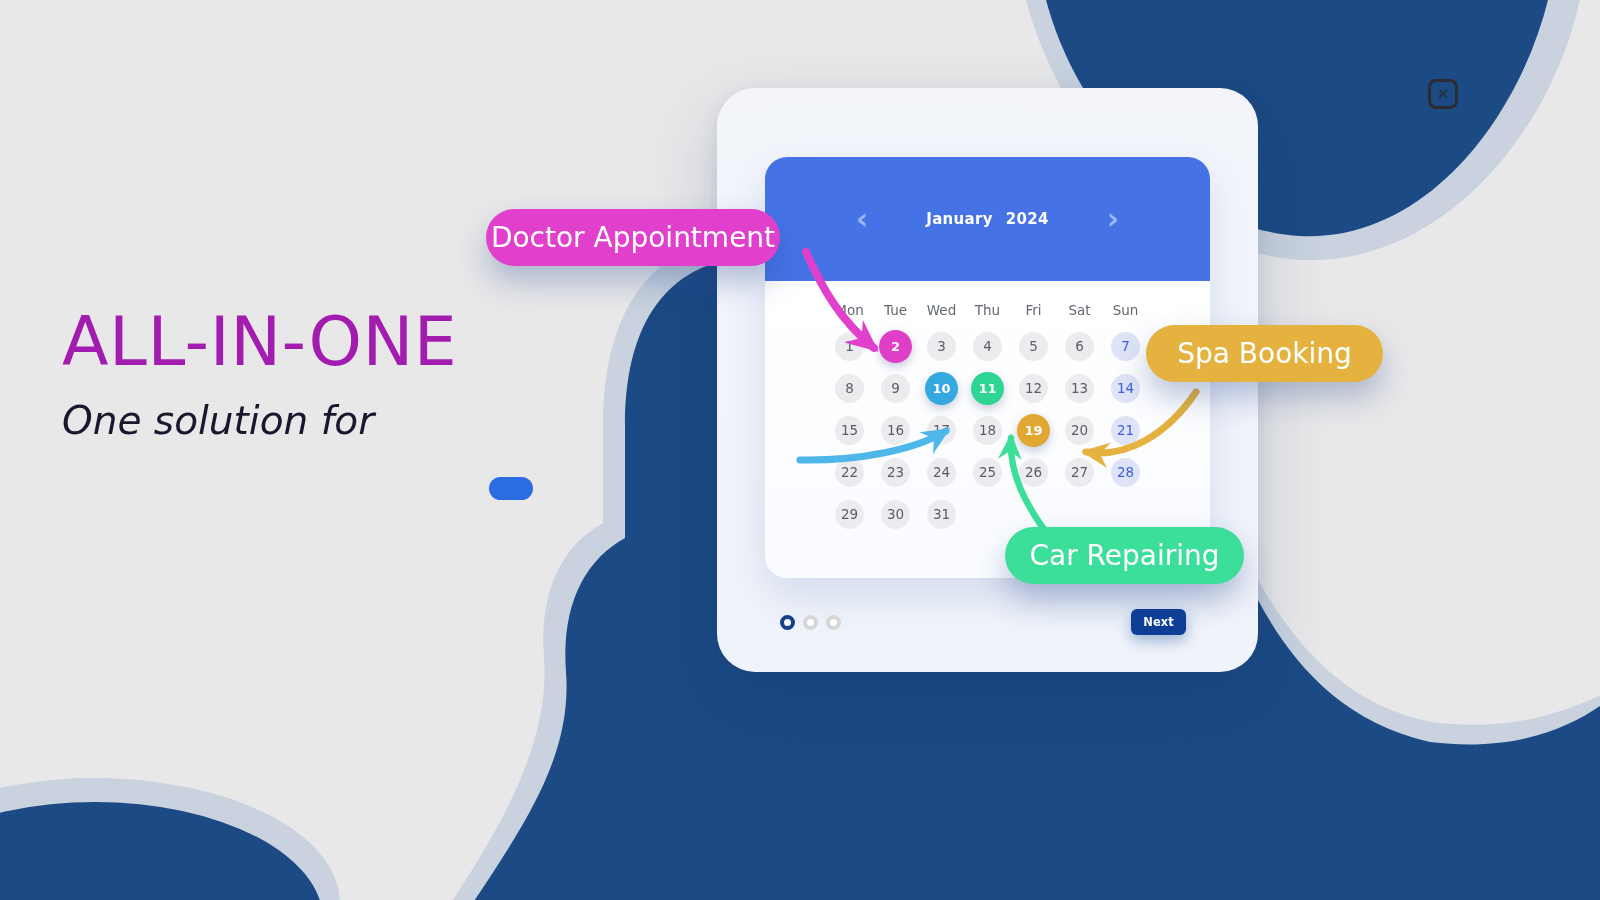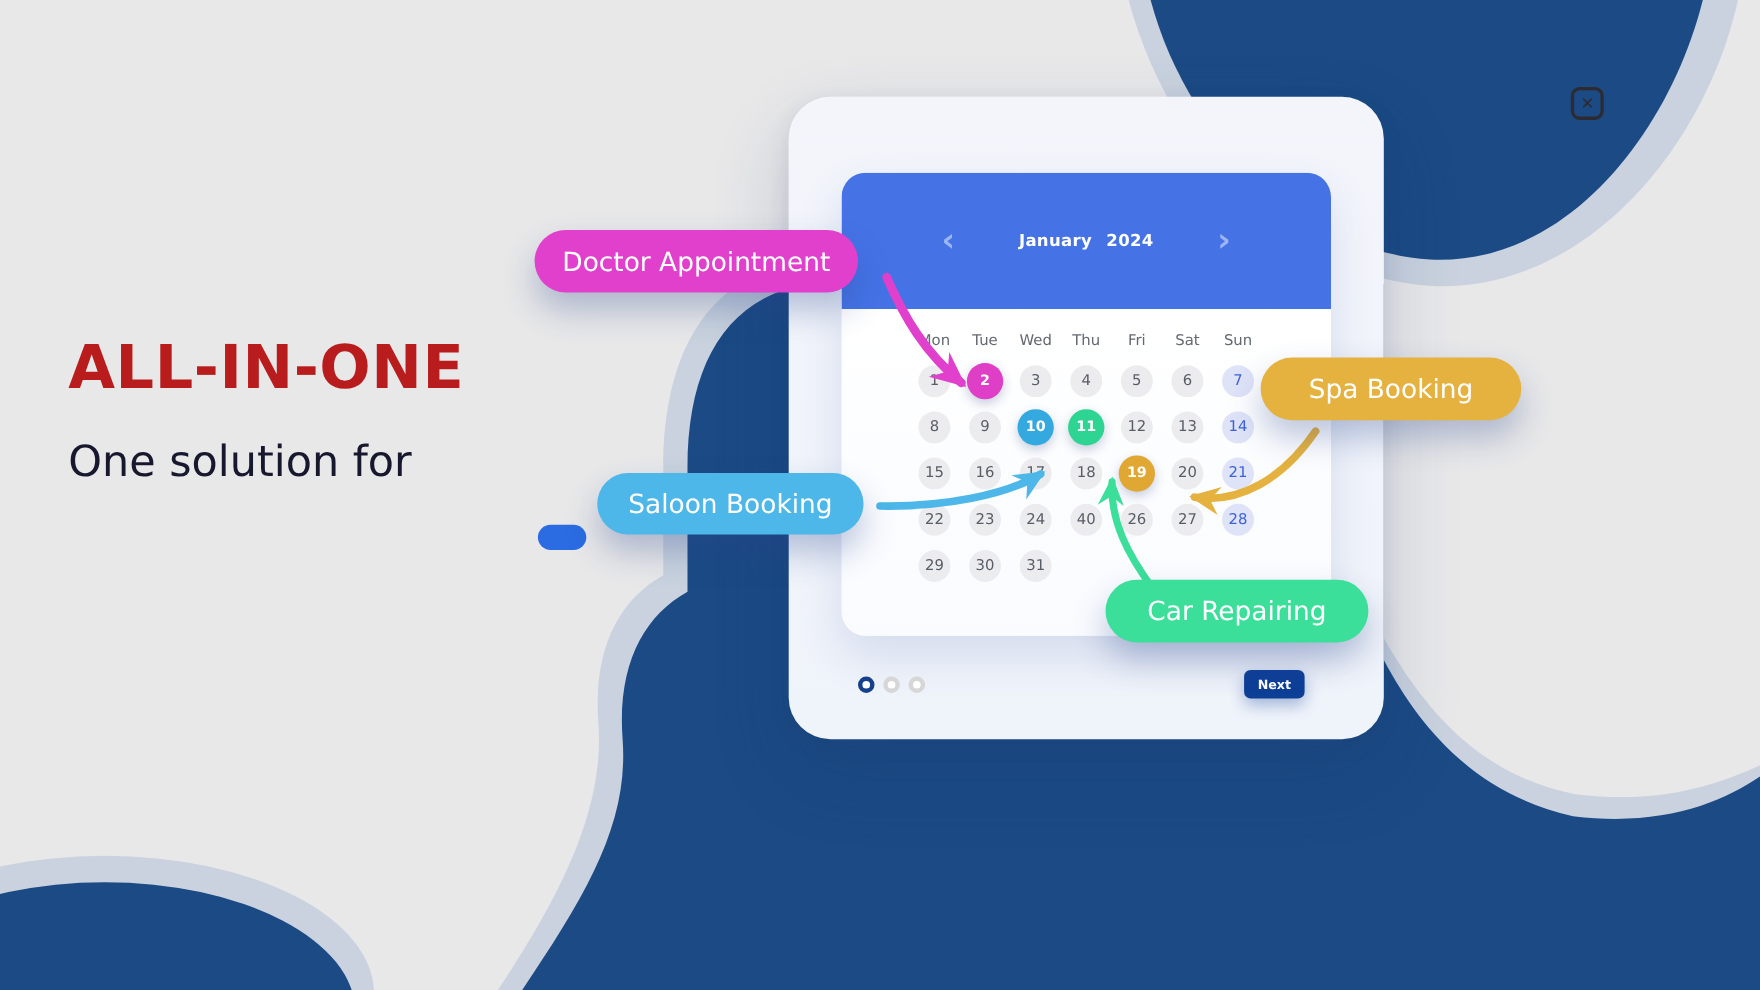--- a/index.html
+++ b/index.html
@@ -4,22 +4,22 @@
 <style>
   html,body{margin:0;padding:0;background:#d8d8d8;}
   .stage{position:relative;width:1600px;height:900px;overflow:hidden;
          background:#e8e8e9;font-family:"DejaVu Sans","Liberation Sans",sans-serif;}
   svg.bg,svg.arrows{position:absolute;left:0;top:0;width:1600px;height:900px;}
   svg.bg{z-index:1;}
   svg.arrows{z-index:3;pointer-events:none;}
 
   
   .headline{position:absolute;left:62px;top:302px;z-index:2;
-            font-size:55px;font-weight:700;letter-spacing:.5px;color:#b91c1c;}
-  .subline{position:absolute;left:62px;z-index:2;font-size:39px;color:#17172e;}
+            font-size:68px;font-weight:400;letter-spacing:.5px;color:#a21caf;}
+  .subline{position:absolute;left:62px;z-index:2;font-size:39px;color:#17172e;font-style:italic;}
   .subline.l1{top:398px;}
   .subline.l2{top:456px;}
   .dash{position:absolute;left:489px;top:477px;width:44px;height:23px;border-radius:12px;z-index:2;}
 
   
   .card{position:absolute;left:717px;top:88px;width:541px;height:584px;z-index:2;
         background:linear-gradient(180deg,#f3f5fb 0%,#eff3fa 100%);border-radius:38px;
         box-shadow:0 30px 70px rgba(30,55,110,.20),0 6px 18px rgba(30,55,110,.10);}
   .card-title{position:absolute;left:0;top:104px;width:100%;text-align:center;
               font-size:27px;font-weight:600;color:#23293a;letter-spacing:.2px;}
@@ -42,21 +42,21 @@
           box-shadow:0 4px 10px rgba(40,60,120,.25);}
   .dots{position:absolute;left:63px;top:527px;display:flex;gap:8px;align-items:center;}
   .dot{width:7px;height:7px;border-radius:50%;background:#fff;border:4px solid #d6d6d7;cursor:pointer;}
   .dot.active{border-color:#15418c;}
   .next-btn{position:absolute;left:414px;top:521px;width:55px;height:26px;border-radius:6px;
             border:none;background:#0e3f97;color:#fff;font-size:11.5px;font-weight:700;
             font-family:inherit;cursor:pointer;box-shadow:0 6px 14px rgba(14,63,151,.35);}
 
   
   .pill{position:absolute;z-index:4;display:flex;align-items:center;justify-content:center;
-        color:#fff;font-size:24px;border-radius:29px;cursor:pointer;
+        color:#fff;font-size:28px;border-radius:29px;cursor:pointer;
         box-shadow:0 16px 30px rgba(40,70,140,.30);}
   .pill.doctor{left:486px;top:209px;width:294px;height:57px;}
   .pill.saloon{left:543px;top:430px;width:242px;height:56px;}
   .pill.spa{left:1146px;top:325px;width:237px;height:57px;}
   .pill.car{left:1005px;top:527px;width:239px;height:57px;}
 
   
   .close-btn{position:absolute;left:1428px;top:79px;width:30px;height:30px;z-index:4;
              border:3px solid #2c2c30;border-radius:8px;background:transparent;cursor:pointer;
              display:flex;align-items:center;justify-content:center;
@@ -171,21 +171,21 @@
             <div class="day-cell">
               <div class="day">22</div>
             </div>
             <div class="day-cell">
               <div class="day">23</div>
             </div>
             <div class="day-cell">
               <div class="day">24</div>
             </div>
             <div class="day-cell">
-              <div class="day">40</div>
+              <div class="day">25</div>
             </div>
             <div class="day-cell">
               <div class="day">26</div>
             </div>
             <div class="day-cell">
               <div class="day">27</div>
             </div>
             <div class="day-cell">
               <div class="day sun">28</div>
             </div>
@@ -225,20 +225,19 @@
         <path d="M0,1 L11,6 L0,11 L3.5,6 Z" fill="#e5b23f"></path>
         </marker>
     </defs>
     <path d="M806,252 C822,288 840,320 874,348" fill="none" stroke="#e040cc" stroke-width="8" stroke-linecap="round" marker-end="url(#head-pink)"></path>
     <path d="M800,460 C858,461 915,450 946,431" fill="none" stroke="#4cb7e8" stroke-width="7" stroke-linecap="round" marker-end="url(#head-blue)"></path>
     <path d="M1048,535 C1026,505 1009,474 1011,438" fill="none" stroke="#3cdf9a" stroke-width="6.5" stroke-linecap="round" marker-end="url(#head-green)"></path>
     <path d="M1196,392 C1166,436 1126,458 1086,452" fill="none" stroke="#e5b23f" stroke-width="7" stroke-linecap="round" marker-end="url(#head-yellow)"></path>
   </svg>
 
   <div class="pill doctor" style="background: rgb(224, 64, 204);">Doctor Appointment</div>
-  <div class="pill saloon" style="background: rgb(76, 183, 232);">Saloon Booking</div>
   <div class="pill spa" style="background: rgb(229, 178, 63);">Spa Booking</div>
   <div class="pill car" style="background: rgb(60, 223, 154);">Car Repairing</div>
 
   <button class="close-btn">
     <span>✕</span>
   </button>
 </div>
 
 </body></html>

